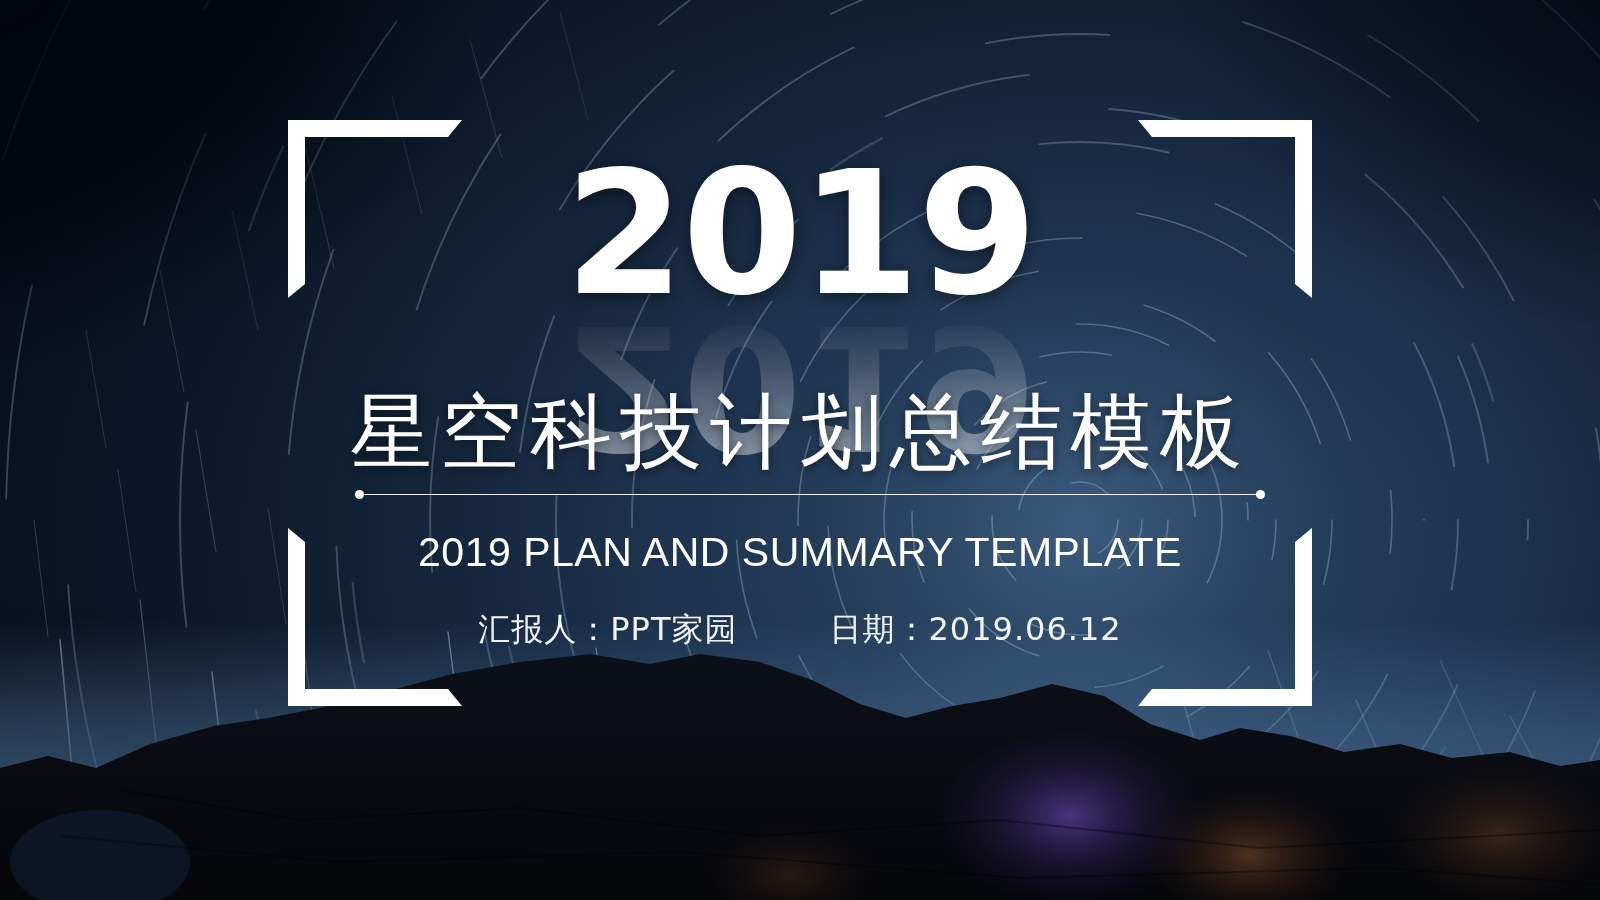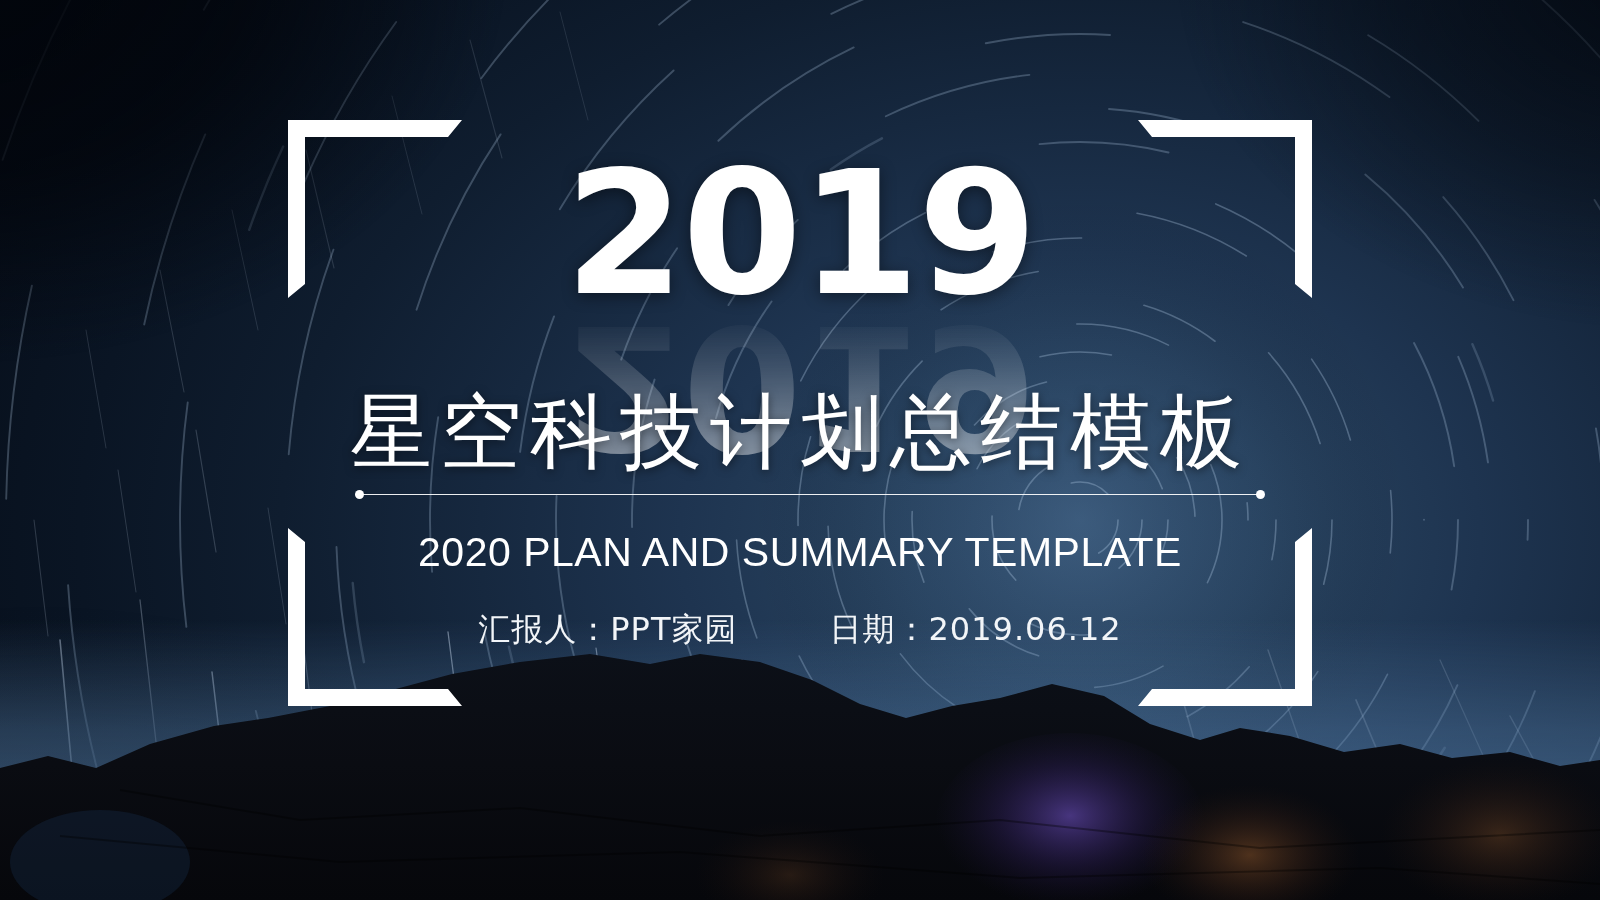--- a/index.html
+++ b/index.html
@@ -304,21 +304,21 @@
     </div>
 
     <div class="cn-title">星空科技计划总结模板</div>
 
     <div class="divider">
       <span class="dot left"></span>
       <span class="rule"></span>
       <span class="dot right"></span>
     </div>
 
-    <div class="en-subtitle">2020 PLAN AND SUMMARY TEMPLATE</div>
+    <div class="en-subtitle">2019 PLAN AND SUMMARY TEMPLATE</div>
 
     <div class="meta-row">
       <span class="meta-item">汇报人：PPT家园</span>
       <span class="meta-item">日期：2019.06.12</span>
     </div>
 
   </div>
 </div>
 
 </body></html>

